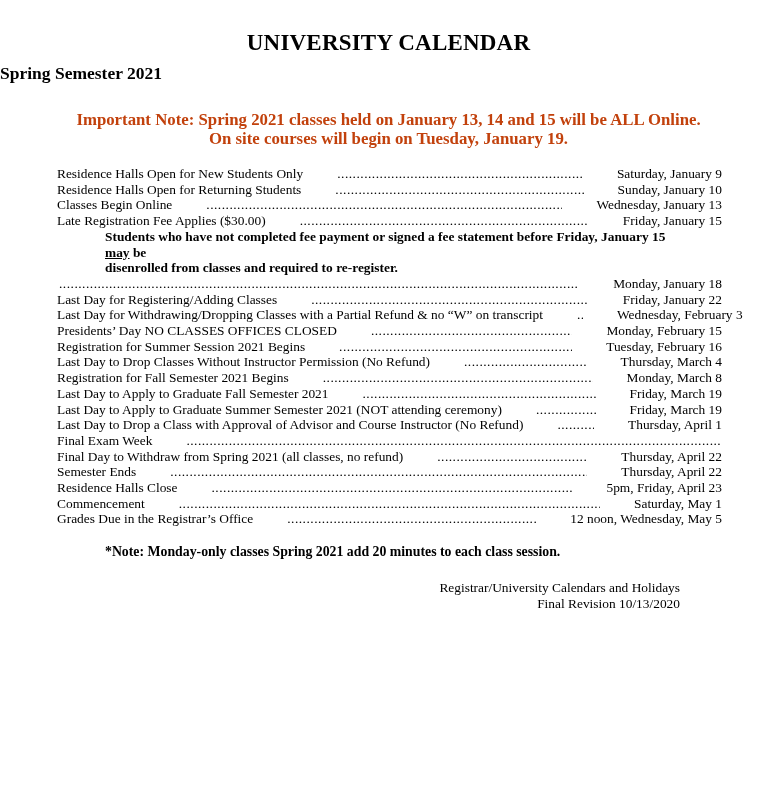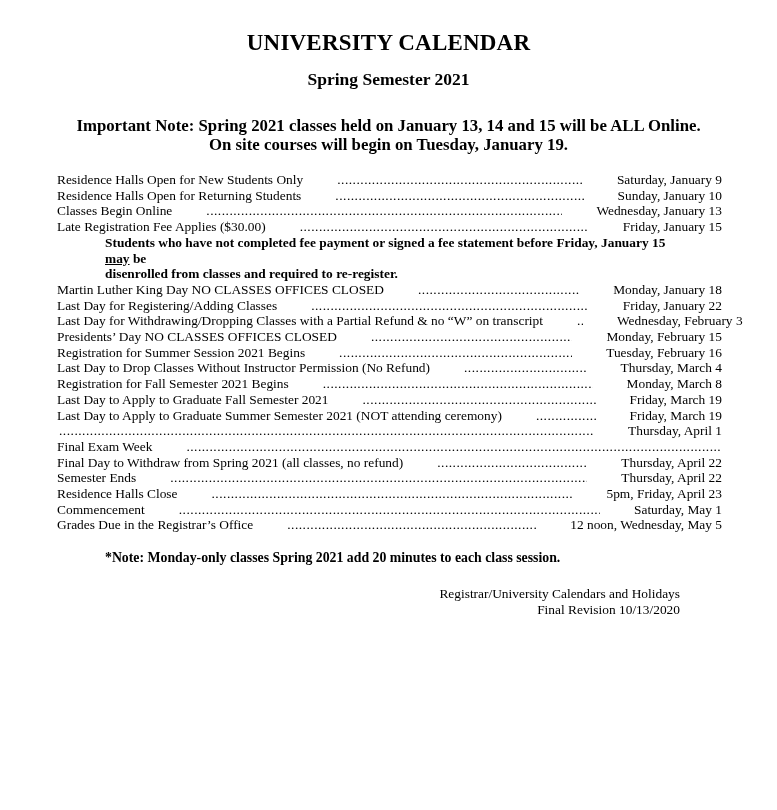--- a/index.html
+++ b/index.html
@@ -18,25 +18,25 @@
     padding-top: 30px;
   }
   .doc-title {
     text-align: center;
     font-size: 23px;
     font-weight: bold;
     line-height: 26px;
     letter-spacing: 0.2px;
   }
   .doc-subtitle {
-    text-align: center;
+    text-align: left;
     font-size: 17.5px;
     font-weight: bold;
     line-height: 22px;
-    margin-top: 12px;
+    margin-top: 6px;
   }
   .important-note {
     margin-top: 26px;
     text-align: center;
     font-weight: bold;
     font-size: 16.8px;
     line-height: 19px;
     color: #24528F;
   }
   .calendar {
@@ -89,21 +89,21 @@
   }
 </style>
 </head>
 <body>
 
 <div class="page">
 
   <div class="doc-title">UNIVERSITY CALENDAR</div>
   <div class="doc-subtitle">Spring Semester 2021</div>
 
-  <div class="important-note" style="color: #000000;">
+  <div class="important-note" style="color: #c2410c;">
     <div>Important Note: Spring 2021 classes held on January 13, 14 and 15 will be ALL Online.</div>
     <div>On site courses will begin on Tuesday, January 19.</div>
   </div>
 
   <div class="calendar">
 
     <div>
         <div class="row">
           <span class="label">Residence Halls Open for New Students Only</span>
           <span class="dots">................................................................................................................................................................................................................................................</span>
@@ -126,21 +126,20 @@
         </div>
       </div>
 
     <div class="fee-note">
       <div><span>Students who have not completed fee payment or signed a fee statement before Friday, January 15 </span><span class="u">may</span><span> be</span></div>
       <div>disenrolled from classes and required to re-register.</div>
     </div>
 
     <div>
         <div class="row">
-          <span class="label">Martin Luther King Day NO CLASSES OFFICES CLOSED</span>
           <span class="dots">................................................................................................................................................................................................................................................</span>
           <span class="date">Monday, January 18</span>
         </div>
         <div class="row">
           <span class="label">Last Day for Registering/Adding Classes</span>
           <span class="dots">................................................................................................................................................................................................................................................</span>
           <span class="date">Friday, January 22</span>
         </div>
         <div class="row">
           <span class="label">Last Day for Withdrawing/Dropping Classes with a Partial Refund &amp; no “W” on transcript</span>
@@ -171,20 +170,21 @@
           <span class="label">Last Day to Apply to Graduate Fall Semester 2021</span>
           <span class="dots">................................................................................................................................................................................................................................................</span>
           <span class="date">Friday, March 19</span>
         </div>
         <div class="row">
           <span class="label">Last Day to Apply to Graduate Summer Semester 2021 (NOT attending ceremony)</span>
           <span class="dots">................................................................................................................................................................................................................................................</span>
           <span class="date">Friday, March 19</span>
         </div>
         <div class="row">
+          <span class="label">Last Day to Drop a Class with Approval of Advisor and Course Instructor (No Refund)</span>
           <span class="dots">................................................................................................................................................................................................................................................</span>
           <span class="date">Thursday, April 1</span>
         </div>
         <div class="row">
           <span class="label">Final Exam Week</span>
           <span class="dots">................................................................................................................................................................................................................................................</span>
         </div>
         <div class="row">
           <span class="label">Final Day to Withdraw from Spring 2021 (all classes, no refund)</span>
           <span class="dots">................................................................................................................................................................................................................................................</span>

